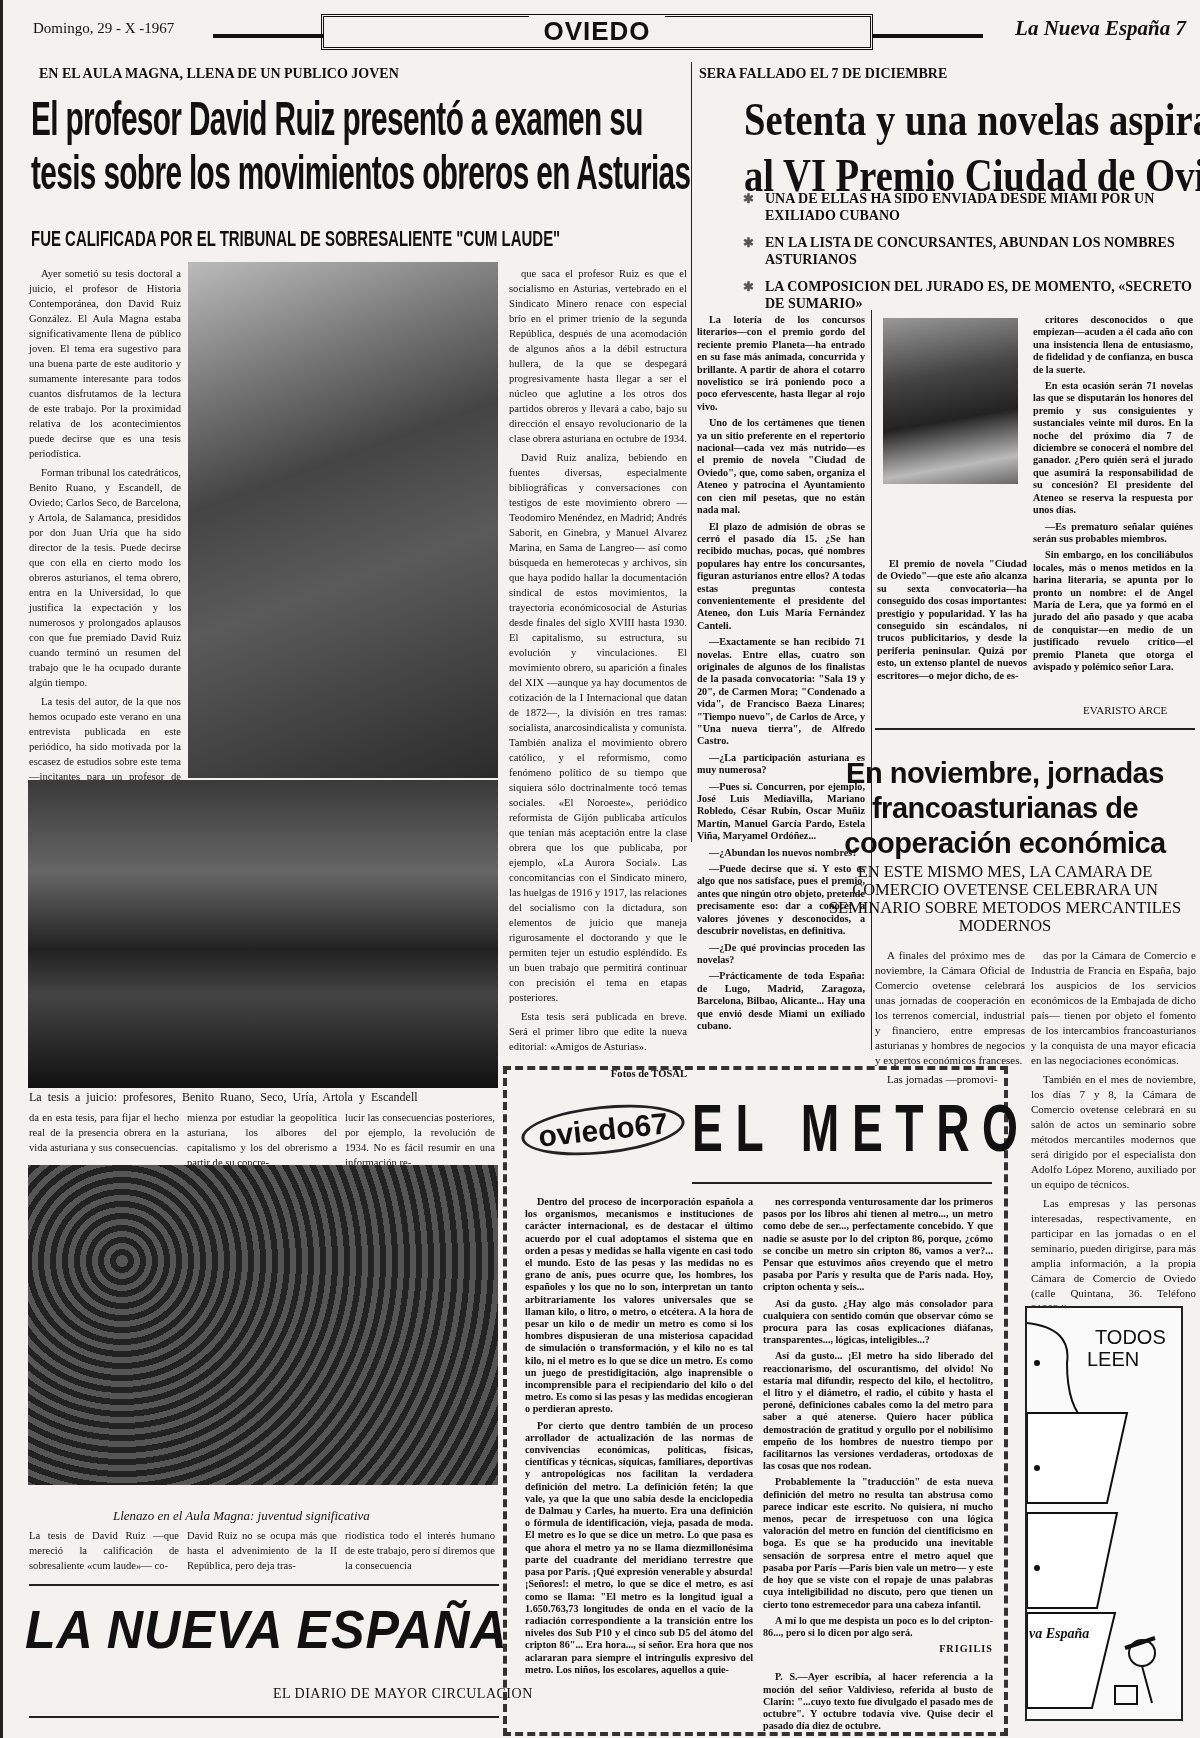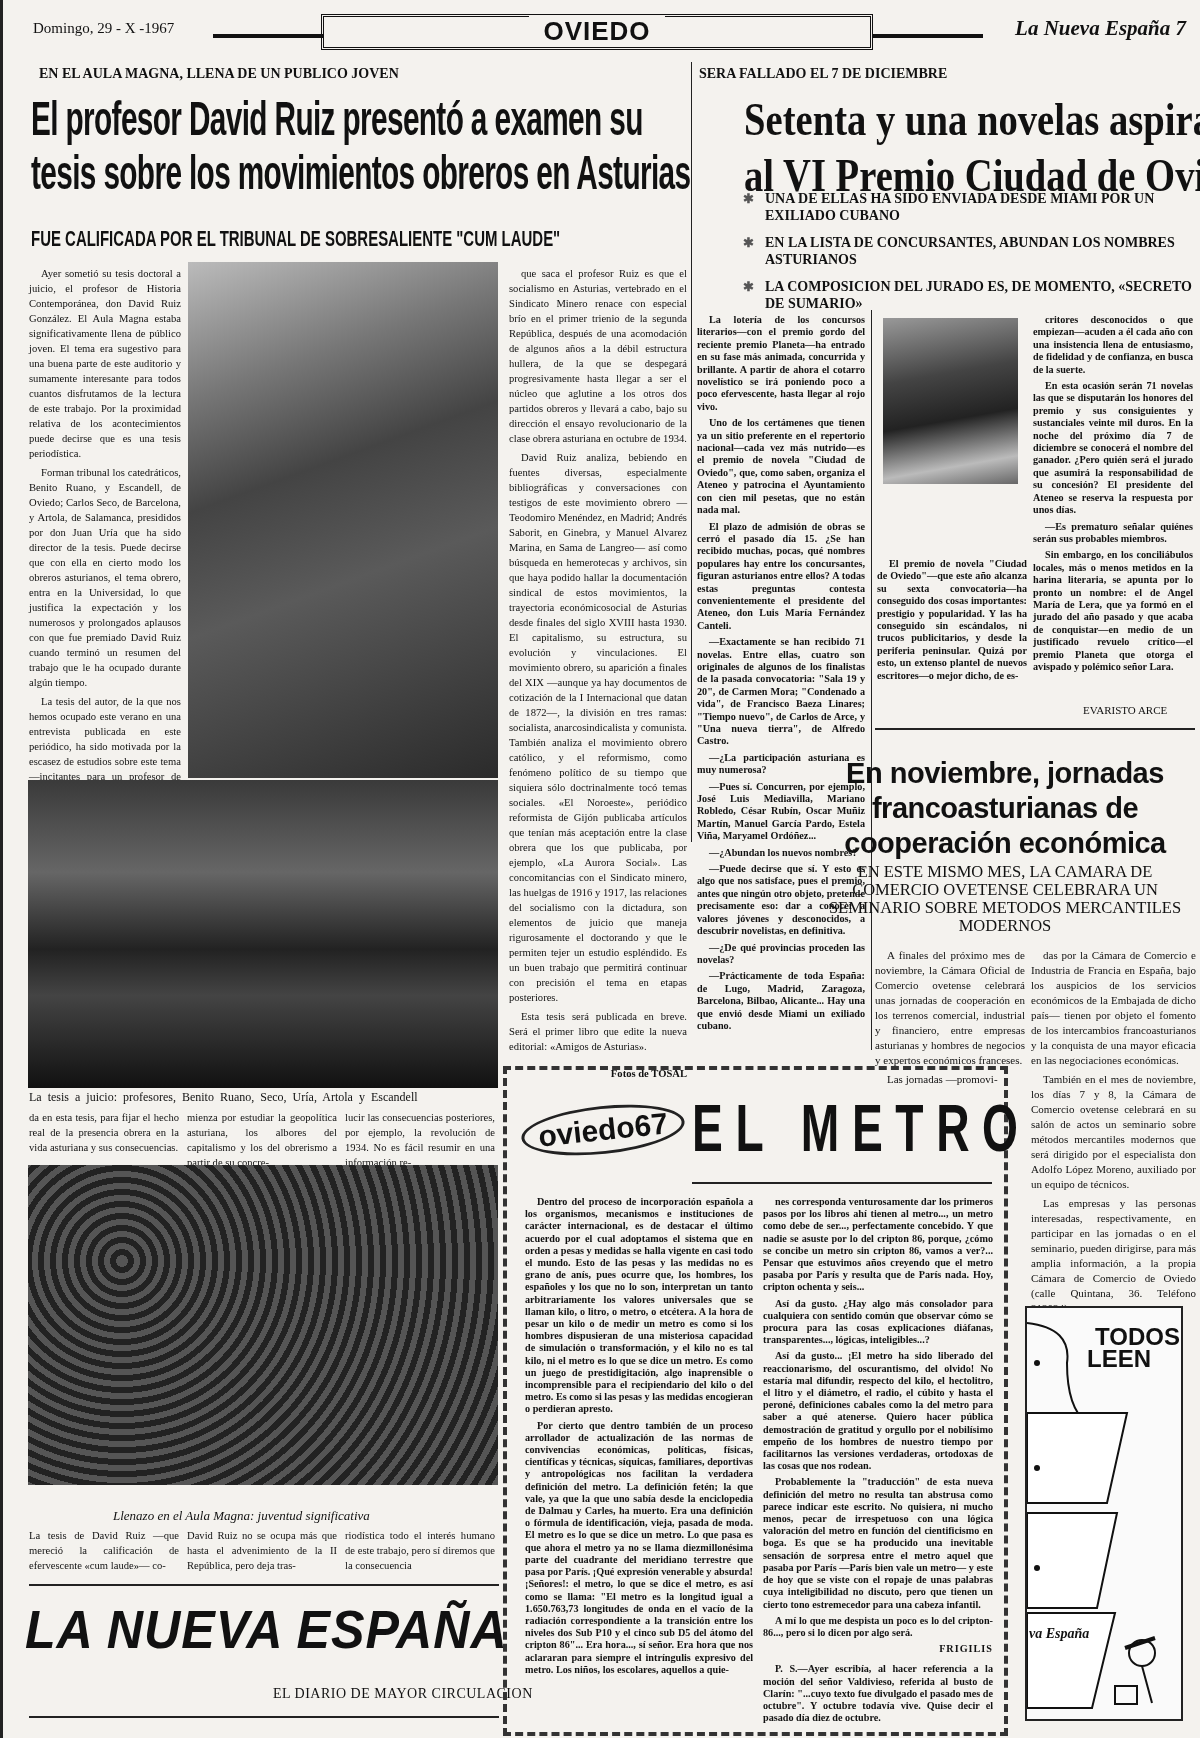--- a/index.html
+++ b/index.html
@@ -31,21 +31,21 @@
   .photo4{left:880px;top:318px;width:135px;height:166px;background:linear-gradient(170deg,#999 0%,#444 35%,#222 60%,#bbb 85%,#666 100%)}
   .caption{font-size:12px}
   .metro-box{left:500px;top:1066px;width:505px;height:670px;border:5px double #333;border-style:dashed;border-width:4px}
   .metro-title{font-family:"Liberation Sans","DejaVu Sans",sans-serif;font-weight:900;font-size:66px;letter-spacing:18px;transform:scaleX(0.7);transform-origin:left top;white-space:nowrap}
   .logo-oviedo{font-family:"Liberation Sans","DejaVu Sans",sans-serif;font-weight:900;font-size:30px;border:3px solid #222;border-radius:50%;padding:4px 14px;transform:rotate(-6deg)}
   .nov-hl{left:812px;top:756px;font-family:"Liberation Sans","DejaVu Sans",sans-serif;font-weight:900;font-size:29px;line-height:35px;text-align:center;width:380px;letter-spacing:-0.5px}
   .nov-sub{left:812px;top:863px;width:380px;text-align:center;font-size:16.5px;line-height:18px}
   .footer-logo{left:22px;top:1598px;font-family:"Liberation Sans","DejaVu Sans",sans-serif;font-weight:900;font-style:italic;font-size:54px;letter-spacing:1px;transform:scaleX(0.93);transform-origin:left top;white-space:nowrap}
   .footer-tag{left:270px;top:1686px;font-weight:normal;font-size:14px;letter-spacing:0.5px}
   .ad{left:1022px;top:1306px;width:158px;height:415px;border:2px solid #222;background:#fafafa}
-  .ad-text{font-family:"Liberation Sans","DejaVu Sans",sans-serif;font-weight:bold;font-size:24px;line-height:22px}
+  .ad-text{font-family:"Liberation Sans","DejaVu Sans",sans-serif;font-weight:normal;font-size:20px;line-height:22px}
 </style>
 </head>
 <body>
 
 <div class="page">
 
   <div class="abs masthead-date">Domingo, 29 - X -1967</div>
   <div class="abs masthead-rule" style="left:210px;width:110px"></div>
   <div class="abs masthead-box">
     <span>OVIEDO</span>
@@ -80,21 +80,21 @@
   <div class="abs photo photo2"></div>
   <div class="abs caption" style="left:26px;top:1090px;width:470px;word-spacing:3px">La tesis a juicio: profesores, Benito Ruano, Seco, Uría, Artola y Escandell</div>
 
   <div class="abs col" style="left:26px;top:1110px;width:150px">da en esta tesis, para fijar el hecho real de la presencia obrera en la vida asturiana y sus consecuencias.</div>
   <div class="abs col" style="left:184px;top:1110px;width:150px">mienza por estudiar la geopolítica asturiana, los albores del capitalismo y los del obrerismo a partir de su concre-</div>
   <div class="abs col" style="left:342px;top:1110px;width:150px">lucir las consecuencias posteriores, por ejemplo, la revolución de 1934. No es fácil resumir en una información re-</div>
 
   <div class="abs photo photo3"></div>
   <div class="abs caption" style="left:110px;top:1508px;font-style:italic;font-size:13px">Llenazo en el Aula Magna: juventud significativa</div>
 
-  <div class="abs col" style="left:26px;top:1528px;width:150px">La tesis de David Ruiz —que mereció la calificación de efervescente «cum laude»— co-</div>
+  <div class="abs col" style="left:26px;top:1528px;width:150px">La tesis de David Ruiz —que mereció la calificación de sobresaliente «cum laude»— co-</div>
   <div class="abs col" style="left:184px;top:1528px;width:150px">David Ruiz no se ocupa más que hasta el advenimiento de la II República, pero deja tras-</div>
   <div class="abs col" style="left:342px;top:1528px;width:150px">riodística todo el interés humano de este trabajo, pero sí diremos que la consecuencia</div>
   <div class="abs hrule" style="left:26px;top:1584px;width:470px"></div>
 
   <div class="abs footer-logo">LA NUEVA ESPAÑA</div>
   <div class="abs footer-tag">EL DIARIO DE MAYOR CIRCULACION</div>
   <div class="abs hrule" style="left:26px;top:1716px;width:470px"></div>
 
   <div class="abs kicker" style="left:696px;top:66px">SERA FALLADO EL 7 DE DICIEMBRE</div>
   <div class="abs hl-right">
@@ -154,21 +154,21 @@
       <p>Dentro del proceso de incorporación española a los organismos, mecanismos e instituciones de carácter internacional, es de destacar el último acuerdo por el cual adoptamos el sistema que en orden a pesas y medidas se halla vigente en casi todo el mundo. Esto de las pesas y las medidas no es grano de anís, pues ocurre que, los hombres, los españoles y los que no lo son, interpretan un tanto arbitrariamente los valores universales que se llaman kilo, o litro, o metro, o etcétera. A la hora de pesar un kilo o de medir un metro es como si los hombres dispusieran de una misteriosa capacidad de simulación o transformación, y el kilo no es tal kilo, ni el metro es lo que se dice un metro. Es como un juego de prestidigitación, algo inaprensible o incomprensible para el recipiendario del kilo o del metro. Es como si las pesas y las medidas encogieran o perdieran apresto.</p>
       <p>Por cierto que dentro también de un proceso arrollador de actualización de las normas de convivencias económicas, políticas, físicas, científicas y técnicas, síquicas, familiares, deportivas y antropológicas nos facilitan la verdadera definición del metro. La definición fetén; la que vale, ya que la que uno sabía desde la enciclopedia de Dalmau y Carles, ha muerto. Era una definición o fórmula de identificación, vieja, pasada de moda. El metro es lo que se dice un metro. Lo que pasa es que ahora el metro ya no se llama diezmillonésima parte del cuadrante del meridiano terrestre que pasa por París. ¡Qué expresión venerable y absurda! ¡Señores!: el metro, lo que se dice el metro, es así como se llama: "El metro es la longitud igual a 1.650.763,73 longitudes de onda en el vacío de la radiación correspondiente a la transición entre los niveles dos Sub P10 y el cinco sub D5 del átomo del cripton 86"... Era hora..., sí señor. Era hora que nos aclararan para siempre el intríngulis expresivo del metro. Los niños, los escolares, aquellos a quie-</p>
     </div>
     <div class="abs col bold" style="left:256px;top:126px;width:230px;font-size:10.2px;line-height:12.2px">
       <p>nes corresponda venturosamente dar los primeros pasos por los libros ahí tienen al metro..., un metro como debe de ser..., perfectamente concebido. Y que nadie se asuste por lo del cripton 86, porque, ¿cómo se concibe un metro sin cripton 86, vamos a ver?... Pensar que estuvimos años creyendo que el metro pasaba por París y resulta que de París nada. Hoy, cripton ochenta y seis...</p>
       <p>Así da gusto. ¿Hay algo más consolador para cualquiera con sentido común que observar cómo se procura para las cosas explicaciones diáfanas, transparentes..., lógicas, inteligibles...?</p>
       <p>Así da gusto... ¡El metro ha sido liberado del reaccionarismo, del oscurantismo, del olvido! No estaría mal difundir, respecto del kilo, el hectolitro, el litro y el diámetro, el radio, el cúbito y hasta el peroné, definiciones cabales como la del metro para saber a qué atenerse. Quiero hacer pública demostración de gratitud y orgullo por el nobilísimo empeño de los hombres de nuestro tiempo por facilitarnos las versiones verdaderas, ortodoxas de las cosas que nos rodean.</p>
       <p>Probablemente la "traducción" de esta nueva definición del metro no resulta tan abstrusa como parece indicar este escrito. No quisiera, ni mucho menos, pecar de irrespetuoso con una lógica valoración del metro en función del cientificismo en boga. Es que se ha producido una inevitable sensación de sorpresa entre el metro aquel que pasaba por París —París bien vale un metro— y este de hoy que se viste con el ropaje de unas palabras cuya inteligibilidad no discuto, pero que tienen un cierto tono estremecedor para una cabeza infantil.</p>
       <p>A mí lo que me despista un poco es lo del cripton-86..., pero si lo dicen por algo será.</p>
       <div style="text-align:right;letter-spacing:1px">FRIGILIS</div>
-      <p style="margin-top:8px">P. S.—Ayer escribía, al hacer referencia a la moción del señor Valdivieso, referida al busto de Clarín: "...cuyo texto fue divulgado el pasado mes de octubre". Y octubre todavía vive. Quise decir el pasado día diez de octubre.</p>
+      <p style="margin-top:16px">P. S.—Ayer escribía, al hacer referencia a la moción del señor Valdivieso, referida al busto de Clarín: "...cuyo texto fue divulgado el pasado mes de octubre". Y octubre todavía vive. Quise decir el pasado día diez de octubre.</p>
     </div>
   </div>
 
   <div class="abs ad">
     <div class="abs ad-text" style="left:68px;top:18px">
       <div>TODOS</div>
       <div style="margin-left:-8px">LEEN</div>
     </div>
     <svg class="abs" style="left:0;top:0" width="154" height="411" viewBox="0 0 154 411">
       <path d="M0 15 q45 5 40 40 q0 45 20 60" fill="none" stroke="#111" stroke-width="2"></path>

